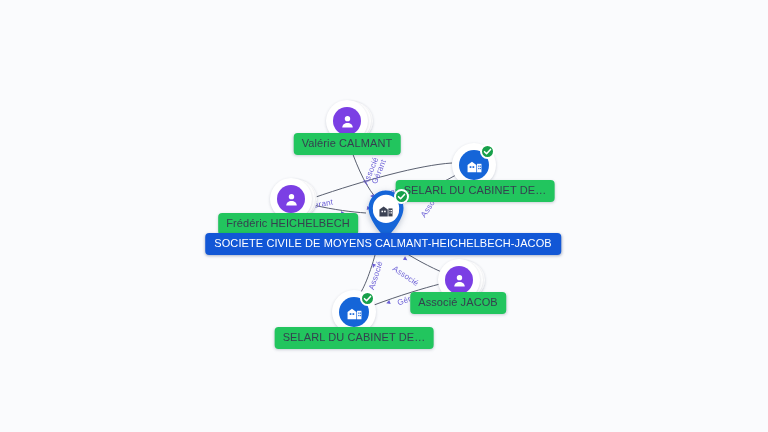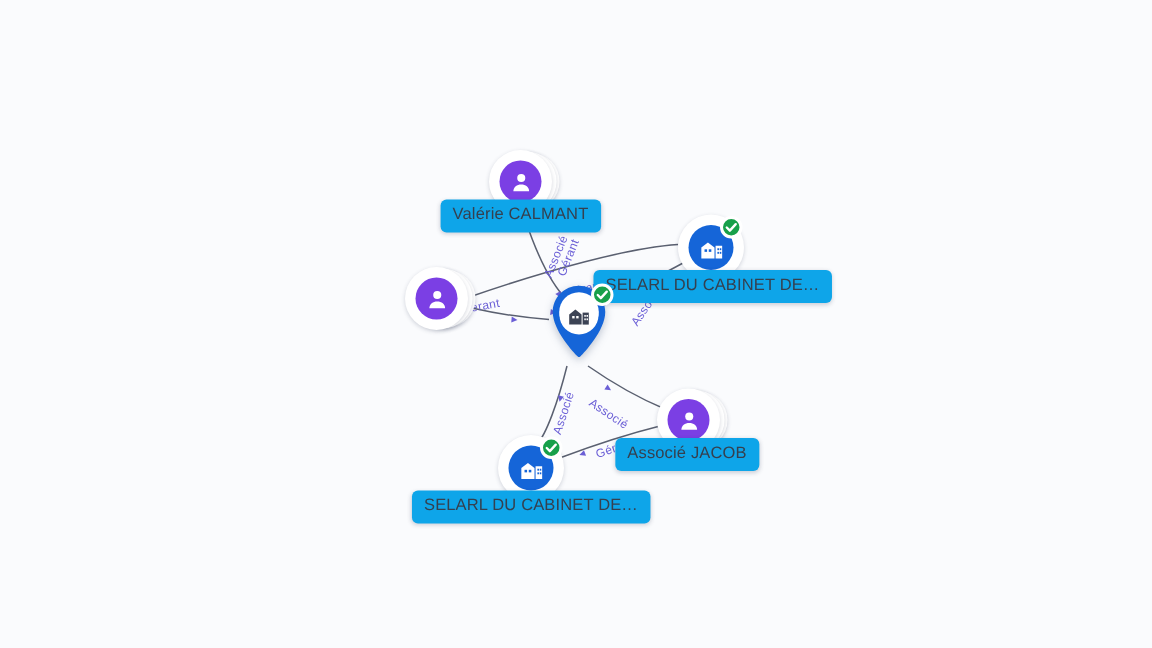--- a/index.html
+++ b/index.html
@@ -144,21 +144,21 @@
   }
 
   
   .label {
     position: absolute;
     white-space: nowrap;
     font-size: 11px;
     line-height: 1;
     padding: 5px 8px 6px 8px;
     border-radius: 4px;
-    background: #0ea5e9;
+    background: #22c55e;
     color: #35404f;
     box-shadow: 0 1px 3px rgba(40,50,80,.22);
     transform: translateX(-50%);
     letter-spacing: .1px;
   }
   .label.selected {
     background: #1257d6;
     color: #ffffff;
     box-shadow: 0 1px 3px rgba(20,40,90,.35);
     font-size: 11px;
@@ -245,20 +245,21 @@
       <div class="stack s2"></div>
       <div class="stack s1"></div>
       <div class="person-disc">
         <svg width="17" height="17" viewBox="0 0 24 24" fill="#ffffff">
             <circle cx="12" cy="8" r="3.8"></circle>
             <path d="M4.6 20.5c0-4.1 3.3-6.5 7.4-6.5s7.4 2.4 7.4 6.5z"></path>
           </svg>
       </div>
     </div>
   </div>
+  <div class="label" style="left:288px; top:213px;">Frédéric HEICHELBECH</div>
 
   <div class="node" style="left:474px; top:165px;">
     <div class="co-wrap">
       <div class="stack s1"></div>
       <div class="co-disc">
         <svg width="17" height="17" viewBox="0 0 24 24" fill="#ffffff">
           <path d="M2.2 21.6V11.4L8.4 6.6l6.2 4.8v10.2z"></path>
           <path d="M15.6 21.6V9.6h6.2v12z"></path>
           <rect x="5.2" y="13" width="2.4" height="2.4" fill="#1565d8"></rect>
           <rect x="9.2" y="13" width="2.4" height="2.4" fill="#1565d8"></rect>
@@ -334,14 +335,15 @@
           <rect x="19.5" y="15.4" width="1.5" height="1.8" fill="#ffffff"></rect>
         </svg>
       </div>
       <div class="pin-badge">
         <svg width="9" height="9" viewBox="0 0 24 24" fill="none" stroke="#ffffff" stroke-width="4.2" stroke-linecap="round" stroke-linejoin="round">
             <path d="M4 12.5 L9.5 18 L20 6.5"></path>
           </svg>
       </div>
     </div>
   </div>
+  <div class="label selected" style="left:383px; top:233px;">SOCIETE CIVILE DE MOYENS CALMANT-HEICHELBECH-JACOB</div>
 
 </div>
 
 </body></html>

